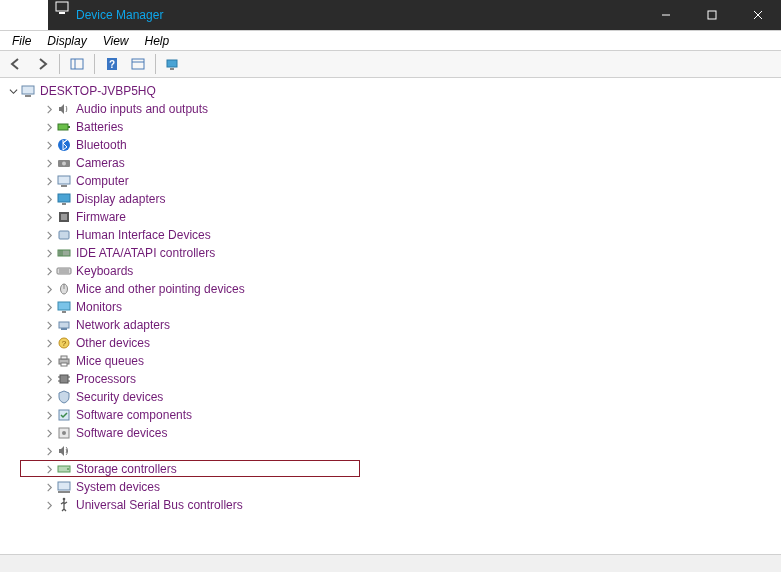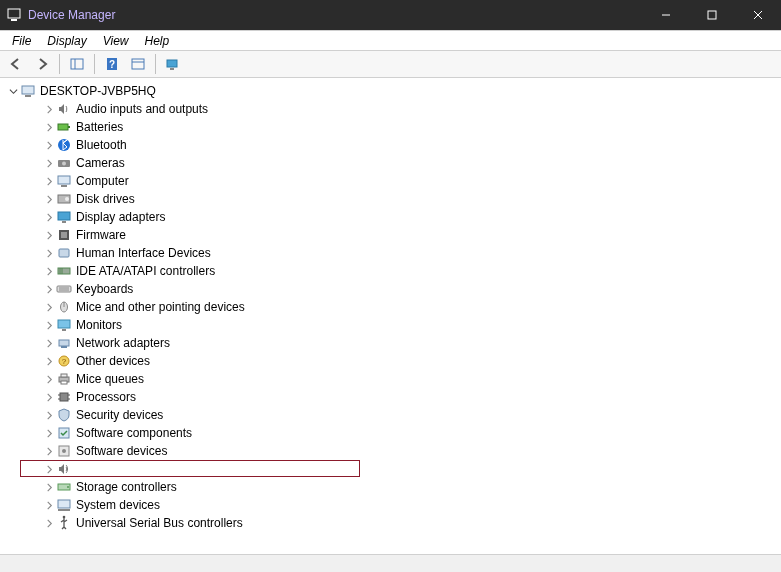--- a/index.html
+++ b/index.html
@@ -1,41 +1,41 @@
 <!DOCTYPE html>
 <html><head>
 <meta charset="utf-8">
 <style>
   * { box-sizing: border-box; font-family: "Segoe UI", Tahoma, sans-serif; }
   html, body { margin: 0; padding: 0; }
   body { width: 781px; height: 572px; background: #fff; overflow: hidden; font-size: 12px; }
 
   
-  .titlebar { height: 30px; background: #2b2b2b; color: #c4b5fd; display: flex; align-items: center; padding-left: 6px; }
+  .titlebar { height: 30px; background: #2b2b2b; color: #0ea5e9; display: flex; padding-left: 6px; margin-left: 48px; }
   .titlebar .app-icon { width: 16px; height: 16px; margin-right: 6px; display:flex; align-items:center; justify-content:center; }
   .titlebar .title { flex: 1; font-size: 12px; line-height: 30px; }
   .win-controls { display: flex; height: 100%; }
   .win-btn { width: 46px; height: 30px; display:flex; align-items:center; justify-content:center; color:#fff; }
 
   
   .menubar { height: 20px; background: #fff; display:flex; align-items:center; padding: 2px 4px; border-top:1px solid #d0d0d0; }
   .menu-item { padding: 2px 8px; font-size: 12px; cursor: default; font-style: italic; }
 
   
   .toolbar { height: 28px; background:#f7f7f7; border-top:1px solid #d0d0d0; border-bottom:1px solid #d0d0d0; display:flex; align-items:center; padding:0 4px; gap:2px; }
   .tool-btn { width:24px; height:22px; display:flex; align-items:center; justify-content:center; border:1px solid transparent; }
   .tool-sep { width:1px; height:20px; background:#c0c0c0; margin:0 3px; }
 
   
   .content { position:relative; height: calc(572px - 30px - 20px - 28px - 18px); overflow:auto; padding:4px 6px; }
   .row { display:flex; align-items:center; height:18px; line-height:18px; }
   .chev { width:14px; display:flex; justify-content:center; cursor:default; color:#555; }
   .chev svg { width:9px; height:9px; }
   .dev-icon { width:16px; height:16px; display:flex; align-items:center; justify-content:center; margin-right:4px; }
-  .label { font-size:12px; color:#000000; cursor:default; }
+  .label { font-size:12px; color:#701a75; cursor:default; }
   .children { padding-left:18px; }
   .child-row { padding-left:18px; }
   .highlight-outline { position:absolute; border:1.5px solid #8b1a2b; pointer-events:none; }
 
   
   .statusbar { height:18px; border-top:1px solid #d0d0d0; background:#f0f0f0; }
 </style>
 </head>
 <body>
 
@@ -202,34 +202,20 @@
           <span class="label">Computer</span>
         </div>
         <div class="row child-row">
           <span class="chev">
             <svg viewBox="0 0 10 10">
               <path d="M3 1 L7 5 L3 9" fill="none" stroke="#888" stroke-width="1.2"></path>
             </svg>
           </span>
           <span class="dev-icon">
             <svg viewBox="0 0 16 16">
-              <rect x="2" y="4" width="12" height="8" fill="#bbb" stroke="#777"></rect>
-              <circle cx="11" cy="8" r="2" fill="#eee"></circle>
-            </svg>
-          </span>
-          <span class="label">Disk drives</span>
-        </div>
-        <div class="row child-row">
-          <span class="chev">
-            <svg viewBox="0 0 10 10">
-              <path d="M3 1 L7 5 L3 9" fill="none" stroke="#888" stroke-width="1.2"></path>
-            </svg>
-          </span>
-          <span class="dev-icon">
-            <svg viewBox="0 0 16 16">
               <rect x="2" y="3" width="12" height="8" fill="#4aa3d4" stroke="#2a7aa8"></rect>
               <rect x="6" y="12" width="4" height="2" fill="#888"></rect>
             </svg>
           </span>
           <span class="label">Display adapters</span>
         </div>
         <div class="row child-row">
           <span class="chev">
             <svg viewBox="0 0 10 10">
               <path d="M3 1 L7 5 L3 9" fill="none" stroke="#888" stroke-width="1.2"></path>

